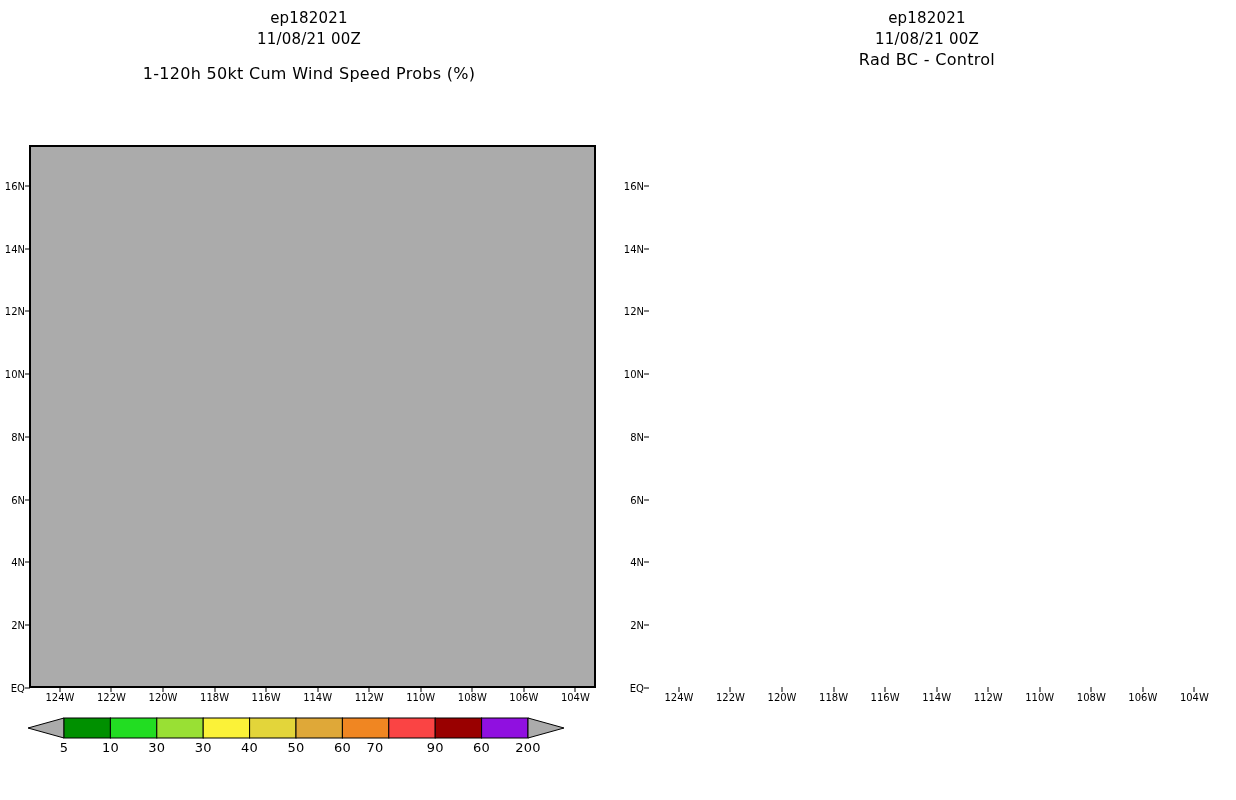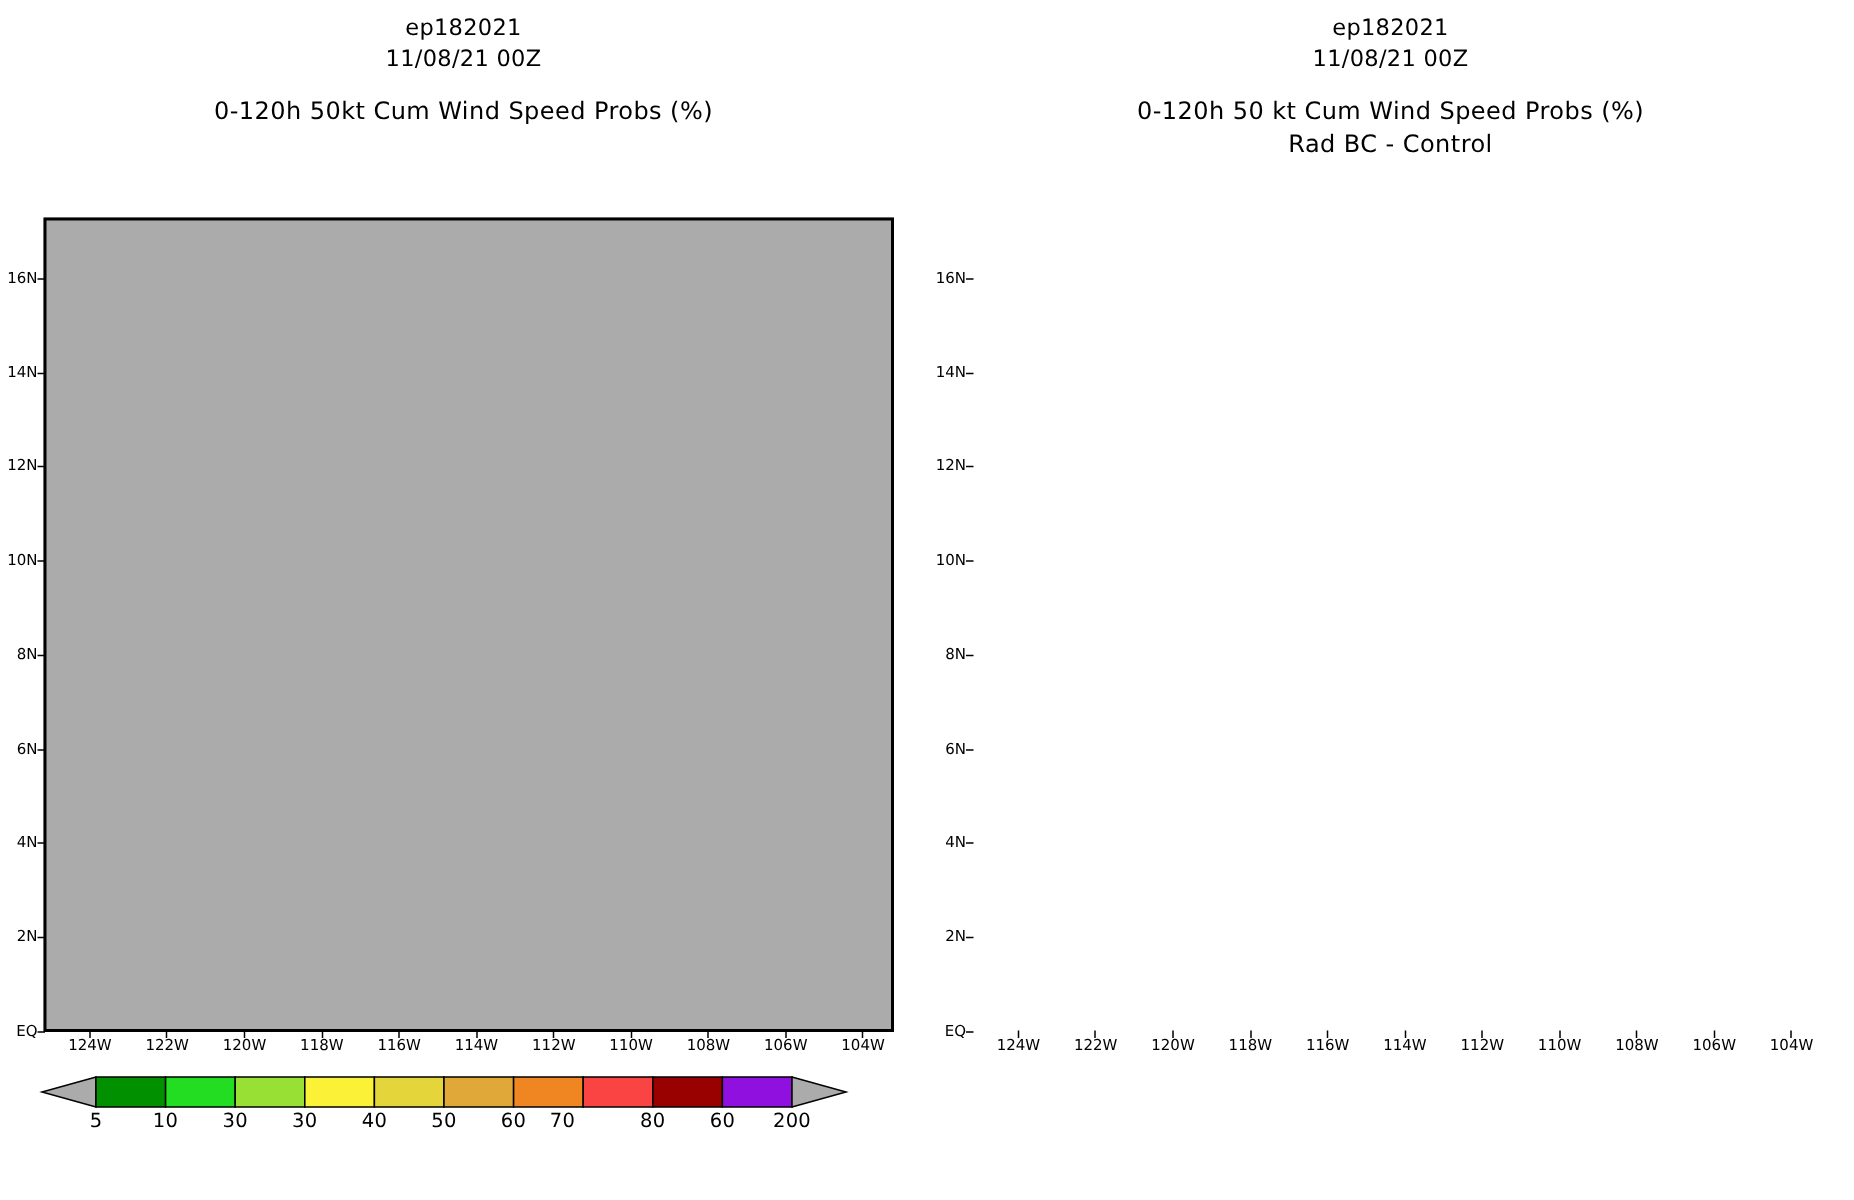--- a/index.html
+++ b/index.html
@@ -126,21 +126,21 @@
 </head>
 <body>
 
 <div class="figure">
 
   <div class="panel panel-left">
 
     <div class="titleblock">
       <div class="title-id">ep182021</div>
       <div class="title-date">11/08/21 00Z</div>
-      <div class="title-main">0-120h 50kt Cum Wind Speed Probs (%)</div>
+      <div class="title-main">1-120h 50kt Cum Wind Speed Probs (%)</div>
     </div>
 
     <div class="plot-frame plot-left"></div>
 
     <div id="left-axis-labels">
         <div class="axis-label ylab" style="left: -5px; top: 688px; width: 30px;">EQ</div>
         <div class="tickmark tick-y" style="left: 25px; top: 688px;"></div>
         <div class="axis-label ylab" style="left: -5px; top: 625.225px; width: 30px;">2N</div>
         <div class="tickmark tick-y" style="left: 25px; top: 625.225px;"></div>
         <div class="axis-label ylab" style="left: -5px; top: 562.451px; width: 30px;">4N</div>
@@ -198,33 +198,32 @@
         </svg>
       <div id="cbar-left-ticks">
           <div class="cbar-tick" style="left: 64px; top: 24px;">5</div>
           <div class="cbar-tick" style="left: 110.4px; top: 24px;">10</div>
           <div class="cbar-tick" style="left: 156.8px; top: 24px;">30</div>
           <div class="cbar-tick" style="left: 203.2px; top: 24px;">30</div>
           <div class="cbar-tick" style="left: 249.6px; top: 24px;">40</div>
           <div class="cbar-tick" style="left: 296px; top: 24px;">50</div>
           <div class="cbar-tick" style="left: 342.4px; top: 24px; text-align: center;">60</div>
           <div class="cbar-tick" style="left: 375px; top: 24px; text-align: center;">70</div>
-          <div class="cbar-tick" style="left: 435.2px; top: 24px;">80</div>
+          <div class="cbar-tick" style="left: 435.2px; top: 24px;">90</div>
           <div class="cbar-tick" style="left: 481.6px; top: 24px;">60</div>
           <div class="cbar-tick" style="left: 528px; top: 24px;">200</div>
         </div>
     </div>
   </div>
 
   <div class="panel panel-right">
 
     <div class="titleblock">
       <div class="title-id">ep182021</div>
       <div class="title-date">11/08/21 00Z</div>
-      <div class="title-main">0-120h 50 kt Cum Wind Speed Probs (%)</div>
       <div class="title-sub">Rad BC - Control</div>
     </div>
 
     <div id="right-axis-labels">
         <div class="axis-label ylab" style="left: -4px; top: 688px; width: 30px;">EQ</div>
         <div class="tickmark tick-y" style="left: 26px; top: 688px;"></div>
         <div class="axis-label ylab" style="left: -4px; top: 625.225px; width: 30px;">2N</div>
         <div class="tickmark tick-y" style="left: 26px; top: 625.225px;"></div>
         <div class="axis-label ylab" style="left: -4px; top: 562.451px; width: 30px;">4N</div>
         <div class="tickmark tick-y" style="left: 26px; top: 562.451px;"></div>

